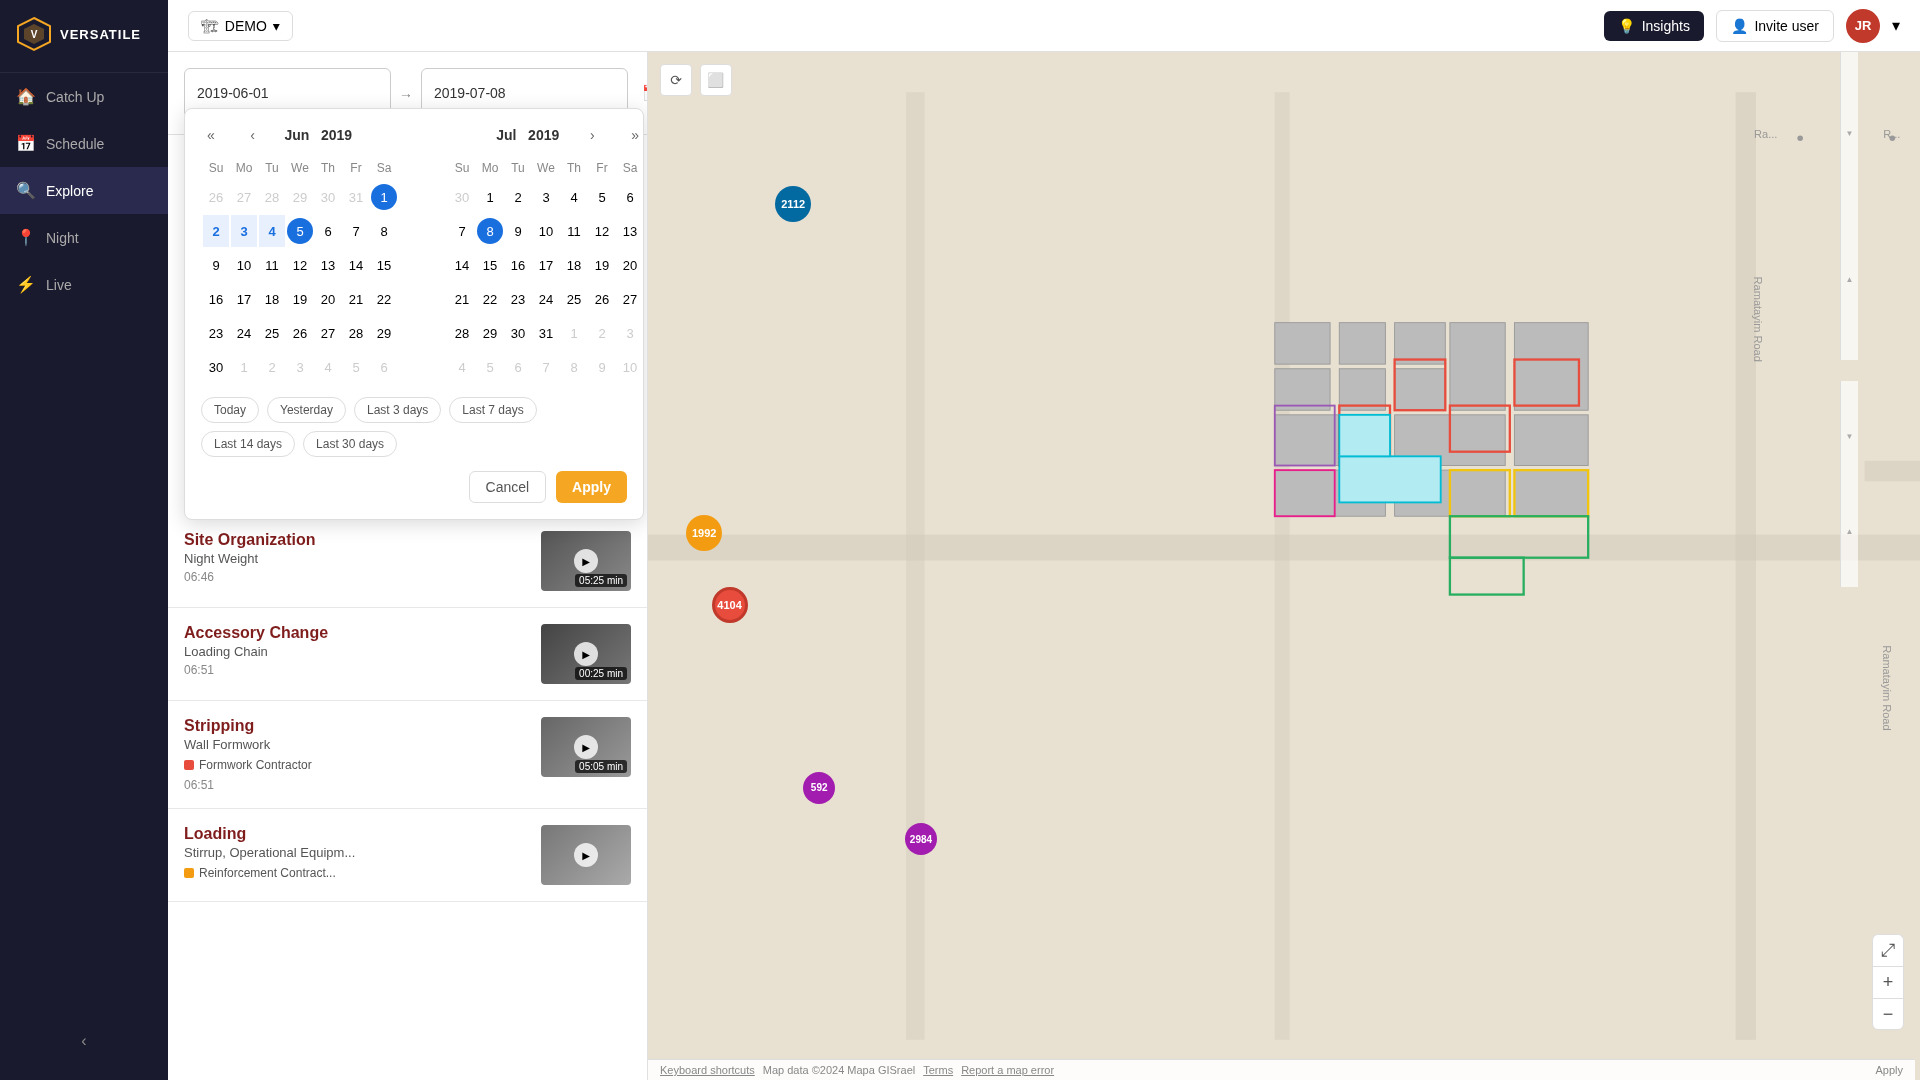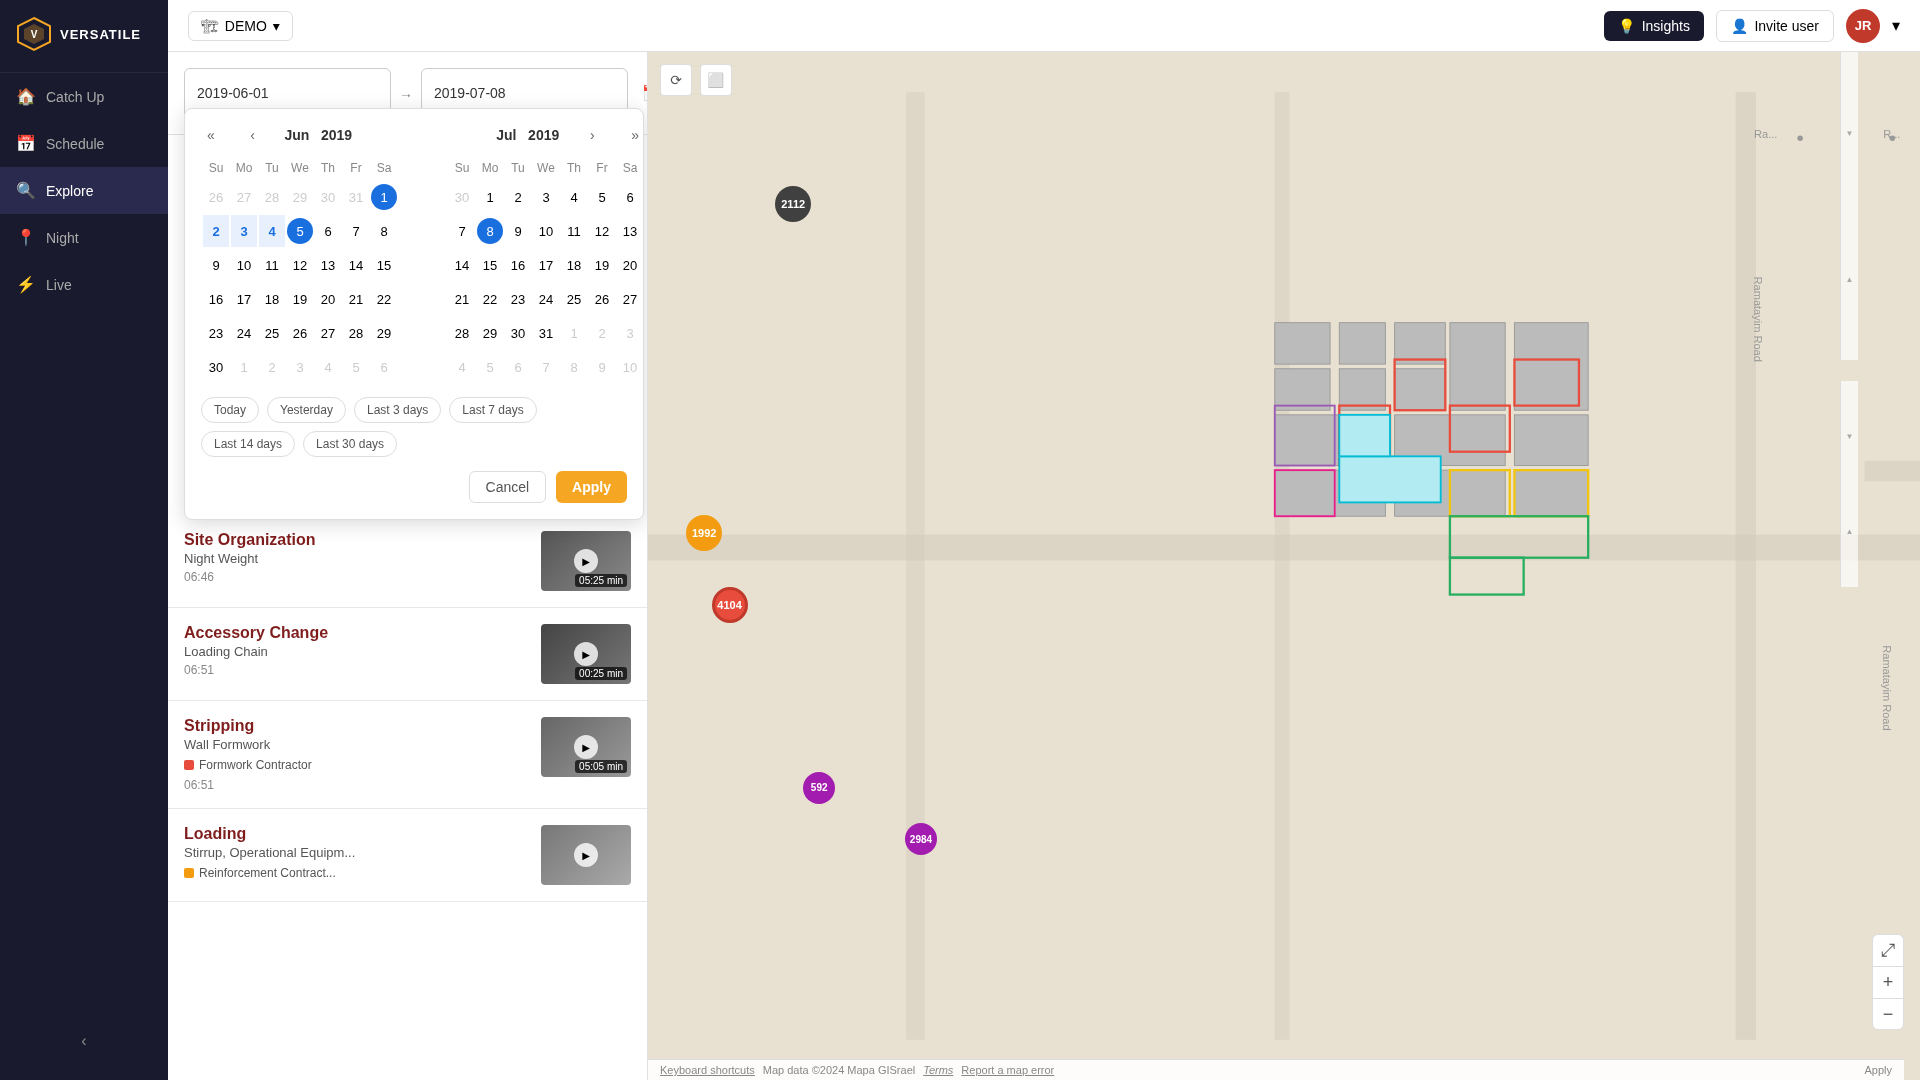--- a/index.html
+++ b/index.html
@@ -107,29 +107,29 @@
     #map-area { flex: 1; background: #e8e0d0; position: relative; overflow: hidden; }
     .map-bg { width: 100%; height: 100%; background: #e8e0d0; position: relative; }
 
     
     .map-controls-top { position: absolute; top: 12px; left: 12px; display: flex; gap: 8px; }
     .map-ctrl-btn { background: #fff; border: 1px solid #ddd; border-radius: 4px; width: 32px; height: 32px; display: flex; align-items: center; justify-content: center; cursor: pointer; font-size: 14px; color: #555; }
     .map-zoom-btn { background: #fff; border: 1px solid #ddd; width: 32px; height: 32px; display: flex; align-items: center; justify-content: center; cursor: pointer; font-size: 18px; color: #555; }
 
     
     .map-marker { position: absolute; border-radius: 50%; display: flex; align-items: center; justify-content: center; font-size: 11px; font-weight: 600; color: #fff; cursor: pointer; }
-    .marker-green { background: #404040; width: 36px; height: 36px; }
+    .marker-green { background: #0369a1; width: 36px; height: 36px; }
     .marker-yellow { background: #f39c12; width: 36px; height: 36px; }
     .marker-red { background: #e74c3c; width: 36px; height: 36px; border: 3px solid #c0392b; }
     .marker-gray { background: #a21caf; width: 32px; height: 32px; margin-left: 28px; }
     .marker-pulse { animation: pulse 1.5s infinite; }
     @keyframes pulse { 0%,100%{box-shadow:0 0 0 0 rgba(231,76,60,0.4)} 50%{box-shadow:0 0 0 10px rgba(231,76,60,0)} }
 
     
-    .kbd-bar { position: absolute; bottom: 0; left: 0; right: 16px; background: rgba(255,255,255,0.9); padding: 4px 12px; font-size: 11px; color: #888; display: flex; align-items: center; gap: 8px; border-top: 1px solid #ddd; }
+    .kbd-bar { position: absolute; bottom: 0; left: 0; right: 5px; background: rgba(255,255,255,0.9); padding: 4px 12px; font-size: 11px; color: #888; display: flex; align-items: center; gap: 8px; border-top: 1px solid #ddd; }
   </style>
 </head>
 <body>
 
 <div id="sidebar">
   <div id="logo-area">
     <svg class="logo-icon" viewBox="0 0 36 36">
       <polygon points="18,2 34,10 34,26 18,34 2,26 2,10" fill="none" stroke="#f5a623" stroke-width="2"></polygon>
       <polygon points="18,8 28,13 28,23 18,28 8,23 8,13" fill="#f5a623" opacity="0.3"></polygon>
       <text x="18" y="22" text-anchor="middle" fill="#fff" font-size="10" font-weight="bold">V</text>
@@ -517,21 +517,21 @@
 
         <div style="position:absolute;right:16px;bottom:50px;display:flex;flex-direction:column;gap:0;">
           <div class="map-zoom-btn" style="border-radius:6px 6px 0 0;border-bottom:none;">⤢</div>
           <div class="map-zoom-btn" style="border-radius:0;border-bottom:none;">+</div>
           <div class="map-zoom-btn" style="border-radius:0 0 6px 6px;">−</div>
         </div>
 
         <div class="kbd-bar">
           <span style="cursor:pointer;text-decoration:underline;">Keyboard shortcuts</span>
           <span>Map data ©2024 Mapa GISrael</span>
-          <span style="cursor:pointer;text-decoration:underline;font-style:italic;">Terms</span>
+          <span style="cursor:pointer;text-decoration:underline;">Terms</span>
           <span style="cursor:pointer;text-decoration:underline;">Report a map error</span>
           <span style="margin-left:auto;">Apply</span>
         </div>
 
         <div style="position:absolute;right:62px;top:0;width:18px;height:30%;background:rgba(255,255,255,0.7);border-left:1px solid #ddd;display:flex;flex-direction:column;align-items:center;justify-content:space-around;padding:8px 0;">
           <span style="font-size:8px;color:#aaa;writing-mode:vertical-rl;">▼</span>
           <span style="font-size:8px;color:#aaa;writing-mode:vertical-rl;">▲</span>
         </div>
         <div style="position:absolute;right:62px;top:32%;width:18px;height:20%;background:rgba(255,255,255,0.7);border-left:1px solid #ddd;display:flex;flex-direction:column;align-items:center;justify-content:space-around;padding:8px 0;">
           <span style="font-size:8px;color:#aaa;">▼</span>

